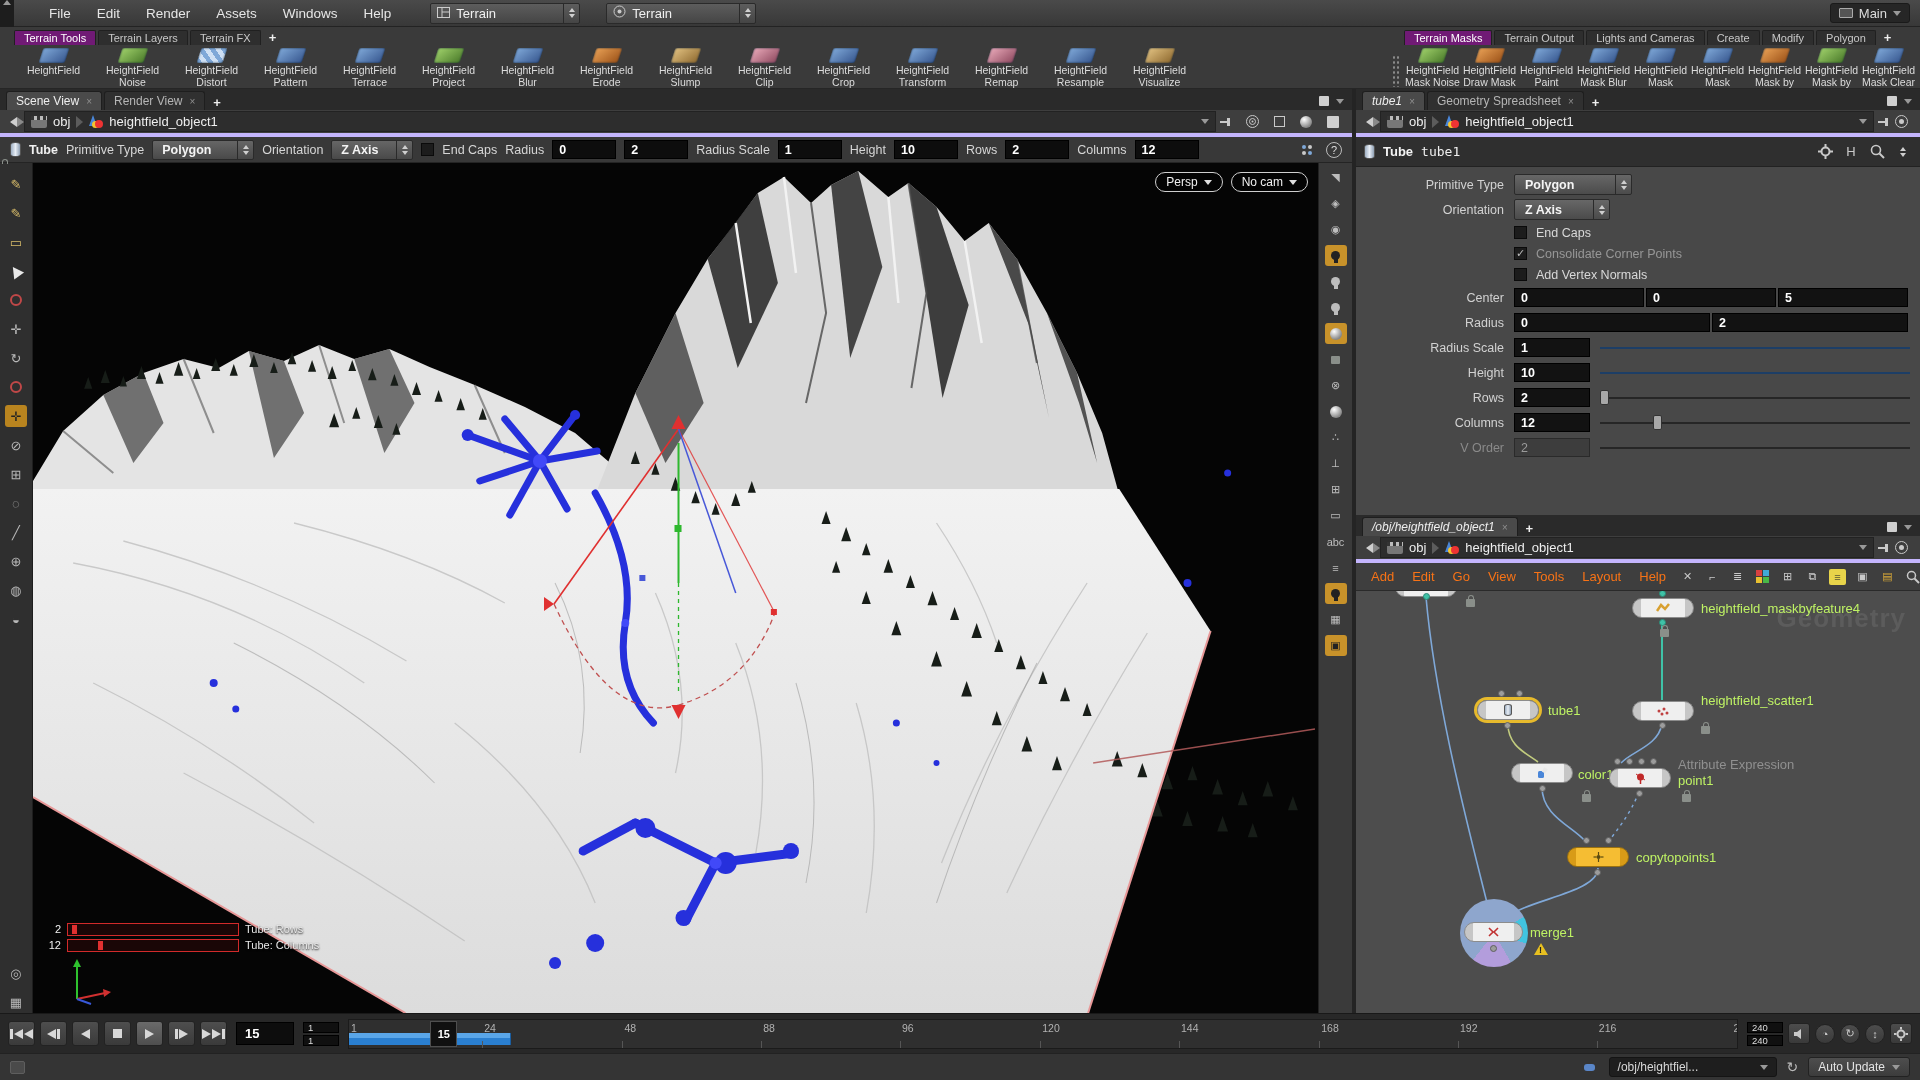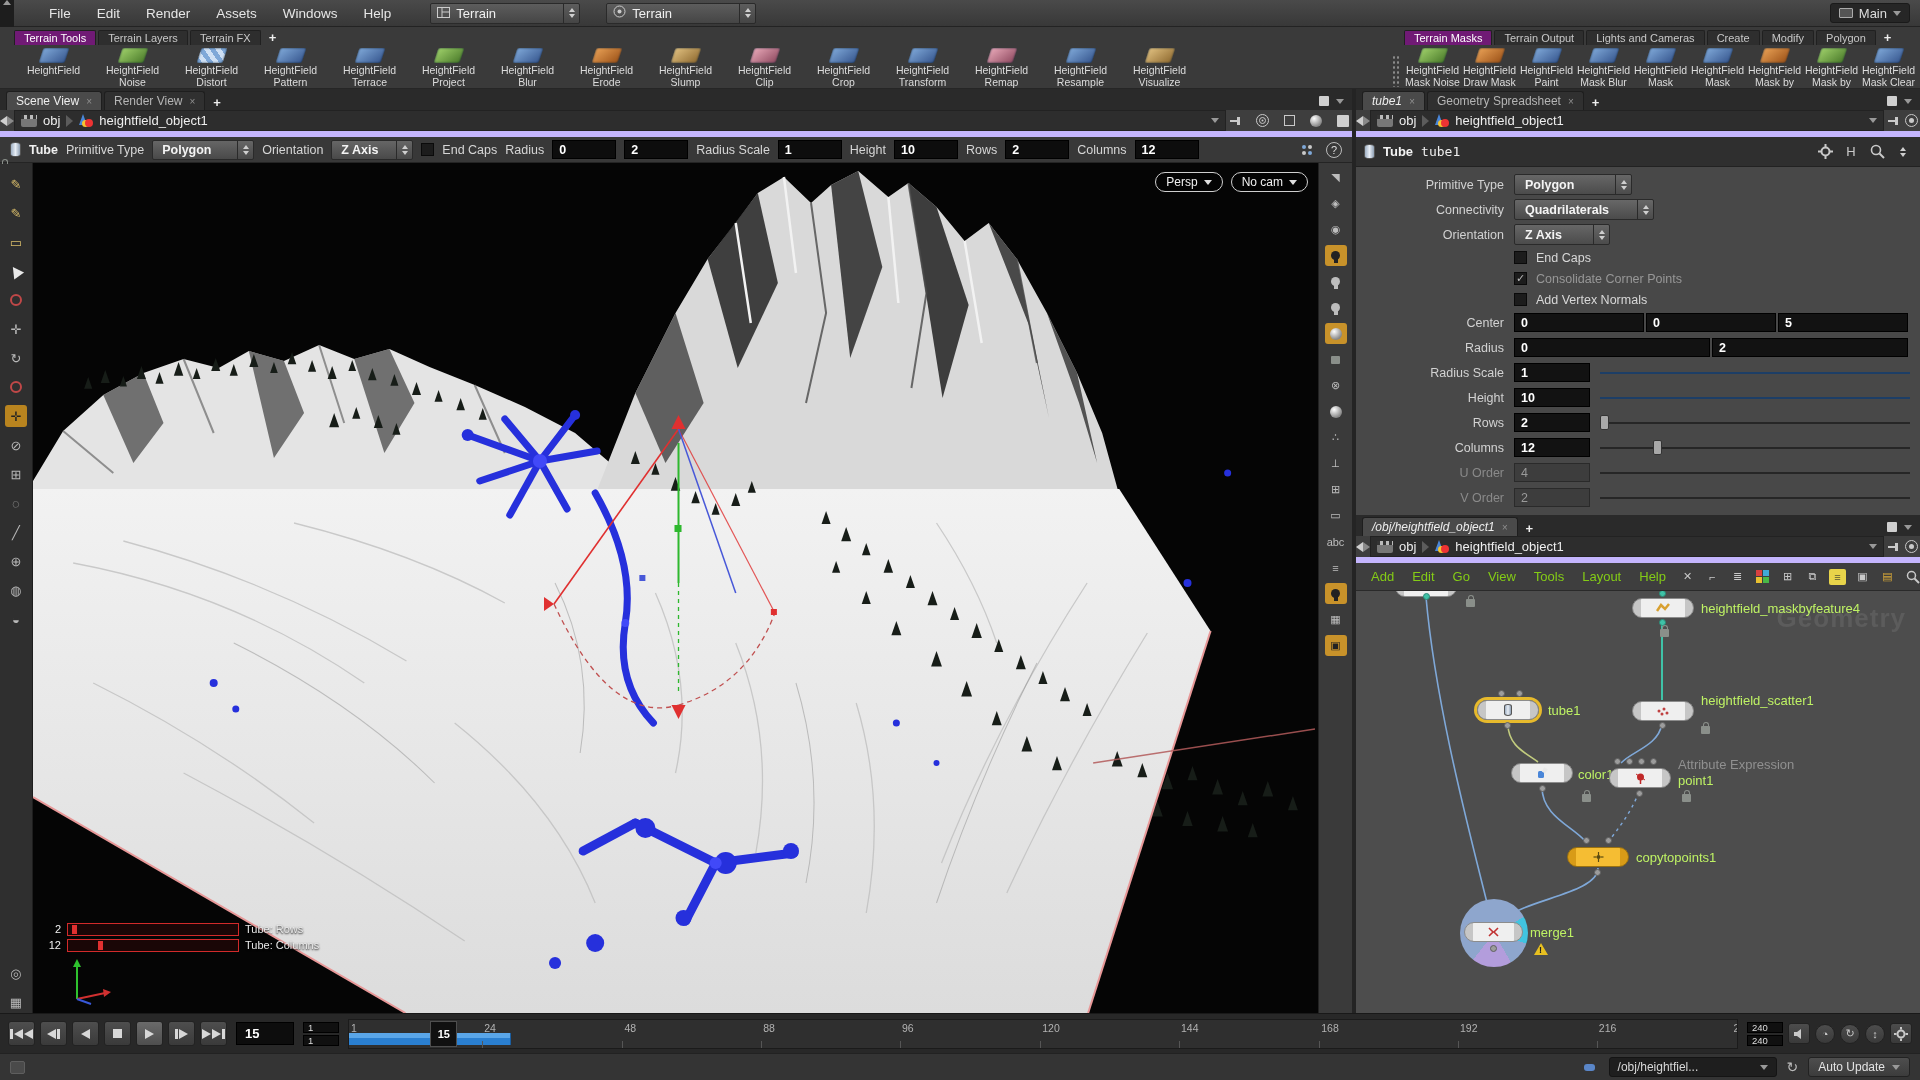--- a/index.html
+++ b/index.html
@@ -59,21 +59,21 @@
 
   .pane-tabs{height:21px;background:#2a2a2a;display:flex;align-items:flex-end;gap:2px;padding-left:6px;font-size:12px}
   .ptab{background:#303030;border:1px solid #1e1e1e;border-bottom:none;border-radius:3px 3px 0 0;
         padding:2px 9px;color:#b5b5b5;display:flex;align-items:center;gap:7px;white-space:nowrap}
   .ptab.active{background:#4a4a4a;color:#eee}
   .ptab .x{color:#8f8f8f;font-size:10px}
   .ptab.italic{font-style:italic}
   .pane-ctl{margin-left:auto;display:flex;align-items:center;gap:7px;padding:0 8px 4px 0}
   .sq{width:10px;height:10px;background:#cfcfcf;border-radius:1px}
 
-  .pathbar{height:27px;background:#3e3e3e;display:flex;align-items:center;padding:0 0;border-bottom:6px solid #c4b5fd}
+  .pathbar{height:27px;background:#3e3e3e;display:flex;align-items:center;padding:0 10px;border-bottom:4px solid #c4b5fd}
   .pathfield{flex:1;height:21px;background:#2d2d2d;border:1px solid #222;display:flex;align-items:center;gap:6px;padding:0 6px;color:#eee}
   .crumb-sep{width:0;height:0;border-top:6px solid transparent;border-bottom:6px solid transparent;border-left:7px solid #5c5c5c}
   .clapper{width:16px;height:12px;background:#777;border-radius:2px;position:relative}
   .clapper:before{content:"";position:absolute;left:0;top:0;width:16px;height:4px;background:repeating-linear-gradient(90deg,#333 0 3px,#bbb 3px 6px)}
   .geoicon{width:14px;height:13px;position:relative}
   .geoicon .g1{position:absolute;left:0;top:0;width:0;height:0;border-left:4px solid transparent;border-right:4px solid transparent;border-bottom:11px solid #4a86d8}
   .geoicon .g2{position:absolute;right:0;bottom:0;width:8px;height:8px;border-radius:50%;background:#e33}
   .geoicon .g3{position:absolute;left:3px;bottom:0;width:7px;height:7px;border-radius:50%;background:#f4c430}
   .pb-icons{display:flex;align-items:center;gap:9px}
   .pico{width:18px;height:16px;display:flex;align-items:center;justify-content:center;color:#c9c9c9}
@@ -141,21 +141,21 @@
   .pslider .handle{position:absolute;top:2px;width:9px;height:15px;background:#a8a8a8;border:1px solid #333;border-radius:2px}
   .chkrow{display:flex;align-items:center;height:21px;padding-left:158px;gap:9px;font-size:12.5px;color:#d8d8d8}
   .chkrow.dim{color:#979797}
   .pcombo{display:flex;align-items:center;height:21px;background:linear-gradient(#676767,#4b4b4b);
           border:1px solid #2a2a2a;border-radius:2px;font-weight:bold;color:#f4f4f4}
   .pcombo .clabel{padding:0 10px}
 
   
   .network-pane{position:absolute;left:0;top:426px;width:564px;height:498px;display:flex;flex-direction:column;background:#4d4d4d}
   .netmenu{height:28px;background:#3e3e3e;border-bottom:1px solid #2a2a2a;display:flex;align-items:center;padding:0 6px;font-size:13px}
-  .netmenu .mi{padding:0 9px;color:#84cc16}
+  .netmenu .mi{padding:0 9px;color:#f97316}
   .netmenu .icons{display:flex;align-items:center;gap:8px;margin-left:4px}
   .nico{width:17px;height:16px;display:flex;align-items:center;justify-content:center;color:#c9c9c9;font-size:11px}
   .nico.note{background:#e8d44a;border-radius:2px;color:#553}
   .nico.box{color:#d8a838}
   .canvas{flex:1;position:relative;overflow:hidden;background:#4d4d4d}
   .watermark{position:absolute;right:14px;top:12px;font-size:26px;font-weight:bold;color:#5c5c5c;letter-spacing:1px}
   .node{position:absolute;height:20px;width:62px;border-radius:10px;border:1px solid #8c8c8c;
         background:linear-gradient(90deg,#c6c6c6 0 8px,#efefef 8px calc(100% - 8px),#c6c6c6 0);
         display:flex;align-items:center;justify-content:center}
   .node.sel{box-shadow:0 0 0 3px #e7ba2c}
@@ -870,30 +870,20 @@
             <span class="plabel">Primitive Type</span>
             <div class="pcombo" style="width:118px">
               <span class="clabel">Polygon</span>
               <span class="spinner" style="margin-left:auto">
                   <span class="tri-up"></span>
                   <span class="tri-dn"></span>
                 </span>
             </div>
           </div>
           <div class="prow">
-            <span class="plabel">Connectivity</span>
-            <div class="pcombo" style="width:140px">
-              <span class="clabel">Quadrilaterals</span>
-              <span class="spinner" style="margin-left:auto">
-                  <span class="tri-up"></span>
-                  <span class="tri-dn"></span>
-                </span>
-            </div>
-          </div>
-          <div class="prow">
             <span class="plabel">Orientation</span>
             <div class="pcombo" style="width:96px">
               <span class="clabel">Z Axis</span>
               <span class="spinner" style="margin-left:auto">
                   <span class="tri-up"></span>
                   <span class="tri-dn"></span>
                 </span>
             </div>
           </div>
           <div class="chkrow">
@@ -940,27 +930,20 @@
                 <span class="track"></span>
                 <span class="handle" style="left:0"></span>
               </div>
           </div>
           <div class="prow">
             <span class="plabel">Columns</span>
             <div class="pfield">12</div>
             <div class="pslider">
                 <span class="track"></span>
                 <span class="handle" style="left:17%"></span>
-              </div>
-          </div>
-          <div class="prow">
-            <span class="plabel dim">U Order</span>
-            <div class="pfield dim">4</div>
-            <div class="pslider">
-                <span class="track"></span>
               </div>
           </div>
           <div class="prow">
             <span class="plabel dim">V Order</span>
             <div class="pfield dim">2</div>
             <div class="pslider">
                 <span class="track"></span>
               </div>
           </div>
         </div>

